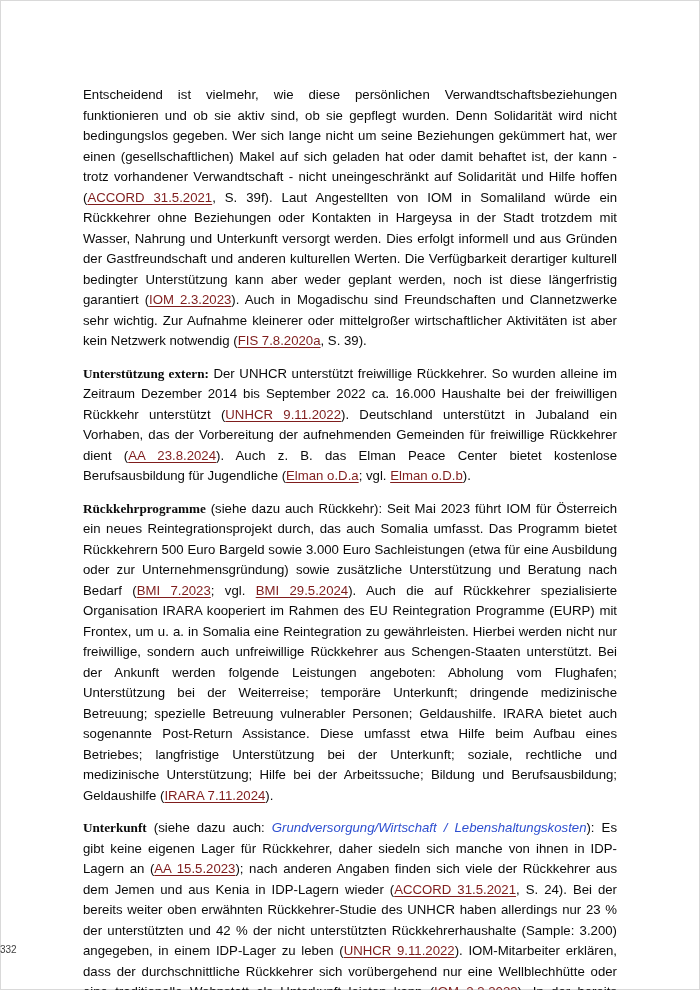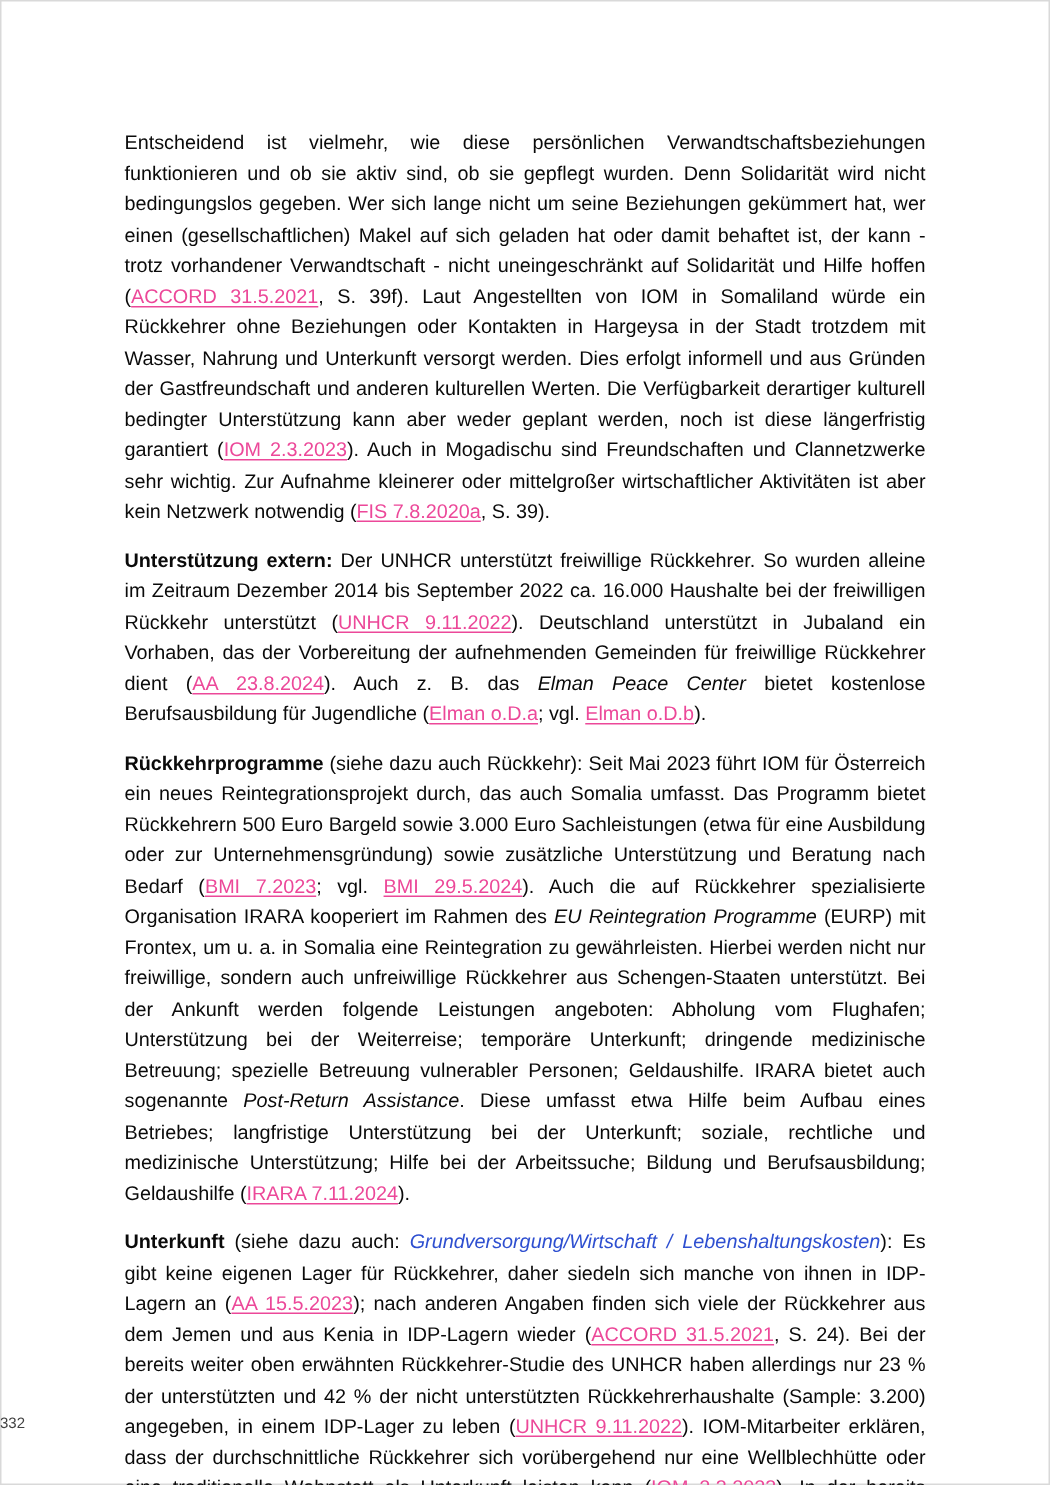--- a/index.html
+++ b/index.html
@@ -25,26 +25,26 @@
     width: 534px;
   }
   p.para {
     margin: 0 0 12px 0;
     font-size: 13.2px;
     line-height: 20.5px;
     text-align: justify;
     color: #0a0a0a;
   }
   .run-n { }
-  .run-b { font-weight: bold; }
-  .run-i { font-style: italic; }
+  .run-b { font-weight: bold; font-family: Liberation Serif, serif; }
+  .run-i { }
   .run-l {
     text-decoration: underline;
     text-underline-offset: 2px;
-    color: #ec4899;
+    color: #7f1d1d;
     cursor: pointer;
   }
   .run-bl {
     color: var(--link-blue, #2e4fd0);
     cursor: pointer;
     font-style: italic;
   }
   .page-number {
     position: absolute;
     left: 0;

